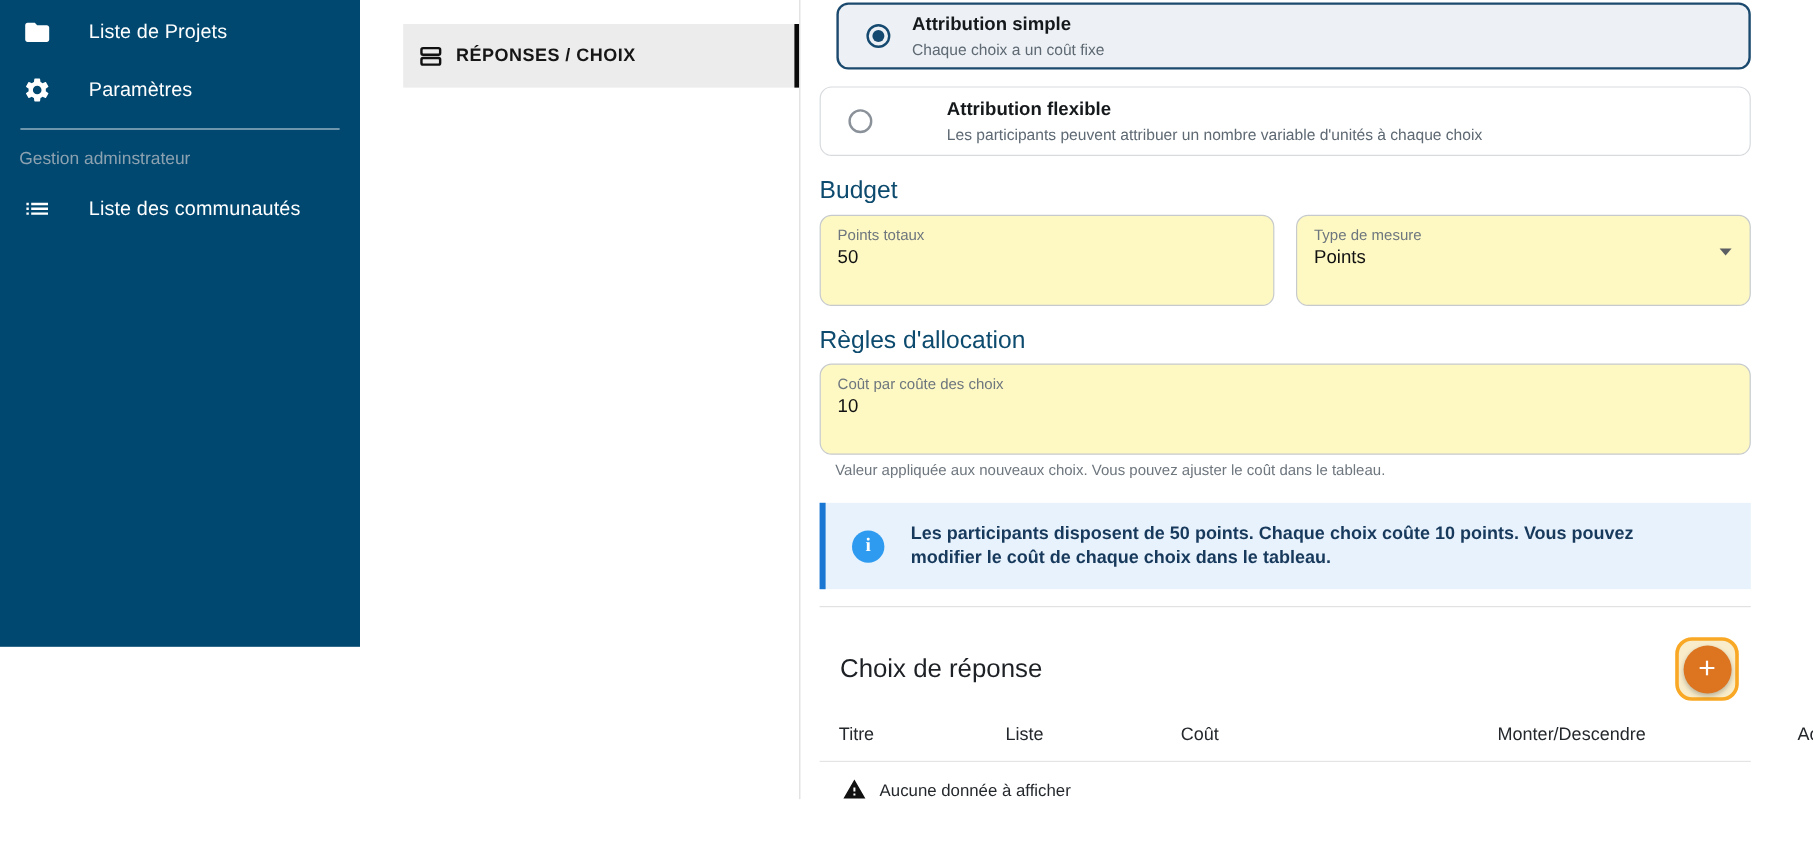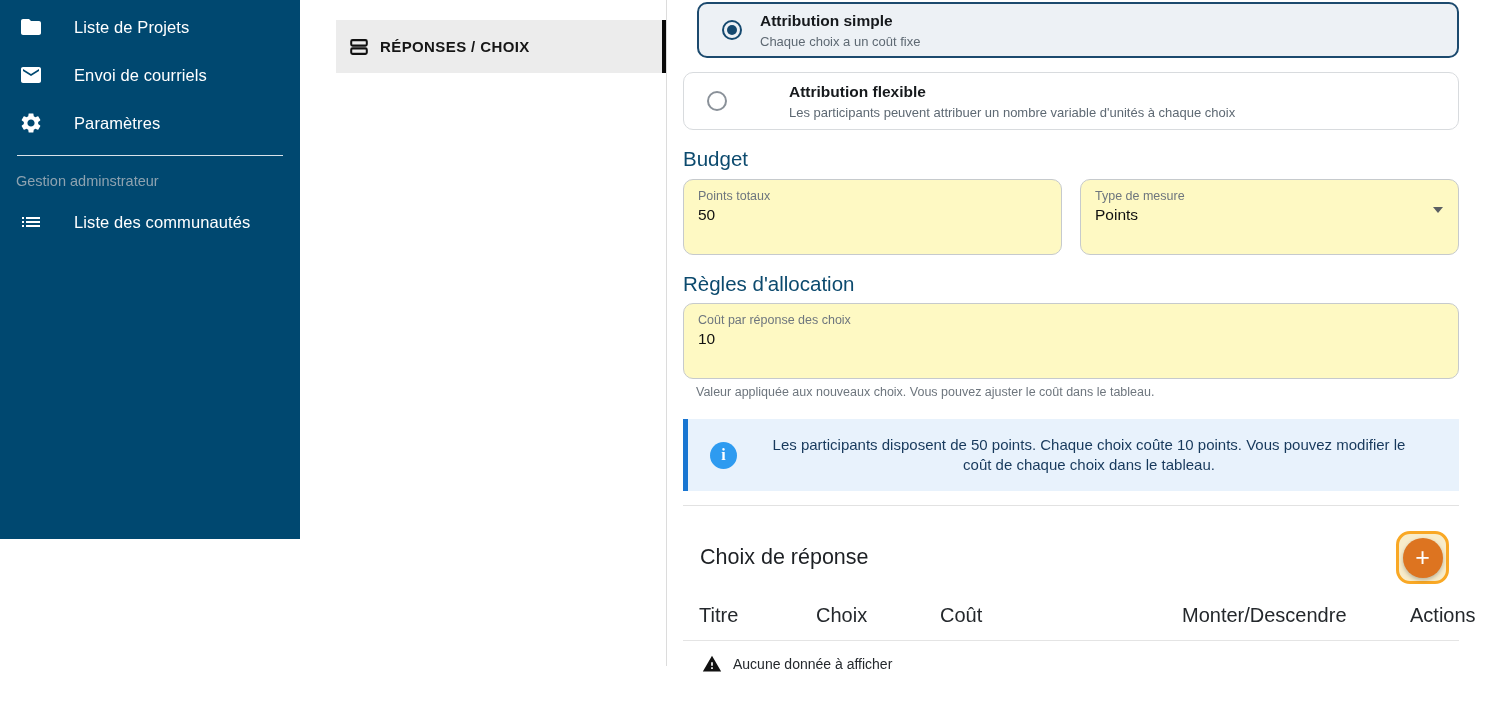--- a/index.html
+++ b/index.html
@@ -70,64 +70,56 @@
   .helper { margin-top:6px; padding-left:13px; font-size:12.5px; color:#6e767e; }
 
   .alert { margin-top:20px; height:72px; background:#e8f2fc;
            border-left:5px solid #1976d2; display:flex; align-items:center;
            padding-left:22px; }
   .info-icn { width:27px; height:27px; border-radius:50%; background:#2e9bf0;
               color:#ffffff; font-weight:700; font-size:16px; display:flex;
               align-items:center; justify-content:center; flex:0 0 27px;
               font-family:"Liberation Serif", serif; }
   .alert-text { margin-left:22px; width:660px; font-size:15px; line-height:20px;
-                font-weight:400; color:#17395c;text-align:center; }
+                font-weight:700; color:#17395c; }
 
   .hdivider { border:none; border-top:1px solid #e2e2e2; margin-top:14px; }
 
   .section-header { margin-top:25px; display:flex; align-items:center;
                     justify-content:space-between; padding:0 10px 0 17px; }
   .section-header h2 { font-size:21.5px; font-weight:400; color:#1d2024; }
   .add-btn { width:53px; height:53px; border-radius:14px; background:#f8ecca;
              border:3px solid #f9a825; display:flex; align-items:center;
              justify-content:center; cursor:pointer; padding:0; }
   .add-circle { width:40px; height:40px; border-radius:50%; background:#dd7420;
                 color:#fff; font-size:25px; font-weight:400; display:flex;
                 align-items:center; justify-content:center;
                 box-shadow:0 2px 4px rgba(0,0,0,.25); }
 
   .thead { display:grid; grid-template-columns:117px 124px 242px 228px 1fr;
            padding:20px 16px 13px 16px; border-bottom:1px solid #e4e4e4;
-           font-size:20px; color:#24282c; }
+           font-size:15px; color:#24282c;gap:22px; }
   .thead .th-last { text-align:right; }
   .empty-row { display:flex; align-items:center; gap:11px; padding:13px 0 0 19px; }
   .warn-icn { width:20px; height:20px; display:flex; }
   .empty-text { font-size:14px; color:#24282c; }
 </style>
 </head>
 <body>
 
 <div class="app">
 
   <aside class="sidebar">
     <div class="nav-item">
       <span class="icn">
         <svg viewBox="0 0 24 24" width="24" height="24" fill="#ffffff">
             <path d="M10 4H4c-1.1 0-2 .9-2 2v12c0 1.1.9 2 2 2h16c1.1 0 2-.9 2-2V8c0-1.1-.9-2-2-2h-8l-2-2z"></path>
           </svg>
       </span>
       <span class="lbl">Liste de Projets</span>
-    </div>
-    <div class="nav-item">
-      <span class="icn">
-        <svg viewBox="0 0 24 24" width="24" height="24" fill="#ffffff">
-            <path d="M20 4H4c-1.1 0-2 .9-2 2v12c0 1.1.9 2 2 2h16c1.1 0 2-.9 2-2V6c0-1.1-.9-2-2-2zm0 4l-8 5-8-5V6l8 5 8-5v2z"></path>
-          </svg>
-      </span>
-      <span class="lbl">Envoi de courriels</span>
     </div>
     <div class="nav-item">
       <span class="icn">
         <svg viewBox="0 0 24 24" width="24" height="24" fill="#ffffff">
             <path d="M19.14 12.94c.04-.3.06-.61.06-.94 0-.32-.02-.64-.07-.94l2.03-1.58c.18-.14.23-.41.12-.61l-1.92-3.32c-.12-.22-.37-.29-.59-.22l-2.39.96c-.5-.38-1.03-.7-1.62-.94l-.36-2.54c-.04-.24-.24-.41-.48-.41h-3.84c-.24 0-.43.17-.47.41l-.36 2.54c-.59.24-1.13.57-1.62.94l-2.39-.96c-.22-.08-.47 0-.59.22L2.74 8.87c-.12.21-.08.47.12.61l2.03 1.58c-.05.3-.09.63-.09.94s.02.64.07.94l-2.03 1.58c-.18.14-.23.41-.12.61l1.92 3.32c.12.22.37.29.59.22l2.39-.96c.5.38 1.03.7 1.62.94l.36 2.54c.05.24.24.41.48.41h3.84c.24 0 .44-.17.47-.41l.36-2.54c.59-.24 1.13-.56 1.62-.94l2.39.96c.22.08.47 0 .59-.22l1.92-3.32c.12-.22.07-.47-.12-.61l-2.01-1.58zM12 15.6c-1.98 0-3.6-1.62-3.6-3.6s1.62-3.6 3.6-3.6 3.6 1.62 3.6 3.6-1.62 3.6-3.6 3.6z"></path>
           </svg>
       </span>
       <span class="lbl">Paramètres</span>
     </div>
     <hr class="sidebar-divider">
@@ -182,42 +174,42 @@
       <div class="field half">
         <span class="flabel">Type de mesure</span>
         <div class="fvalue">Points</div>
         <span class="select-arrow"></span>
       </div>
     </div>
 
     <h2 class="section rules">Règles d'allocation</h2>
 
     <div class="field full">
-      <span class="flabel">Coût par réponse des choix</span>
+      <span class="flabel">Coût par coûte des choix</span>
       <input type="text" value="10" style="">
     </div>
     <div class="helper">Valeur appliquée aux nouveaux choix. Vous pouvez ajuster le coût dans le tableau.</div>
 
     <div class="alert">
       <span class="info-icn">i</span>
       <div class="alert-text">Les participants disposent de 50 points. Chaque choix coûte 10 points. Vous pouvez modifier le coût de chaque choix dans le tableau.</div>
     </div>
 
     <hr class="hdivider">
 
     <div class="section-header">
       <h2>Choix de réponse</h2>
       <button class="add-btn">
         <span class="add-circle">+</span>
       </button>
     </div>
 
     <div class="thead">
       <span>Titre</span>
-      <span>Choix</span>
+      <span>Liste</span>
       <span>Coût</span>
       <span>Monter/Descendre</span>
       <span class="th-last">Actions</span>
     </div>
 
     <div class="empty-row">
       <span class="warn-icn">
         <svg viewBox="0 0 24 24" width="20" height="20" fill="#111">
             <path d="M1 21h22L12 2 1 21zm12-3h-2v-2h2v2zm0-4h-2v-4h2v4z"></path>
           </svg>

